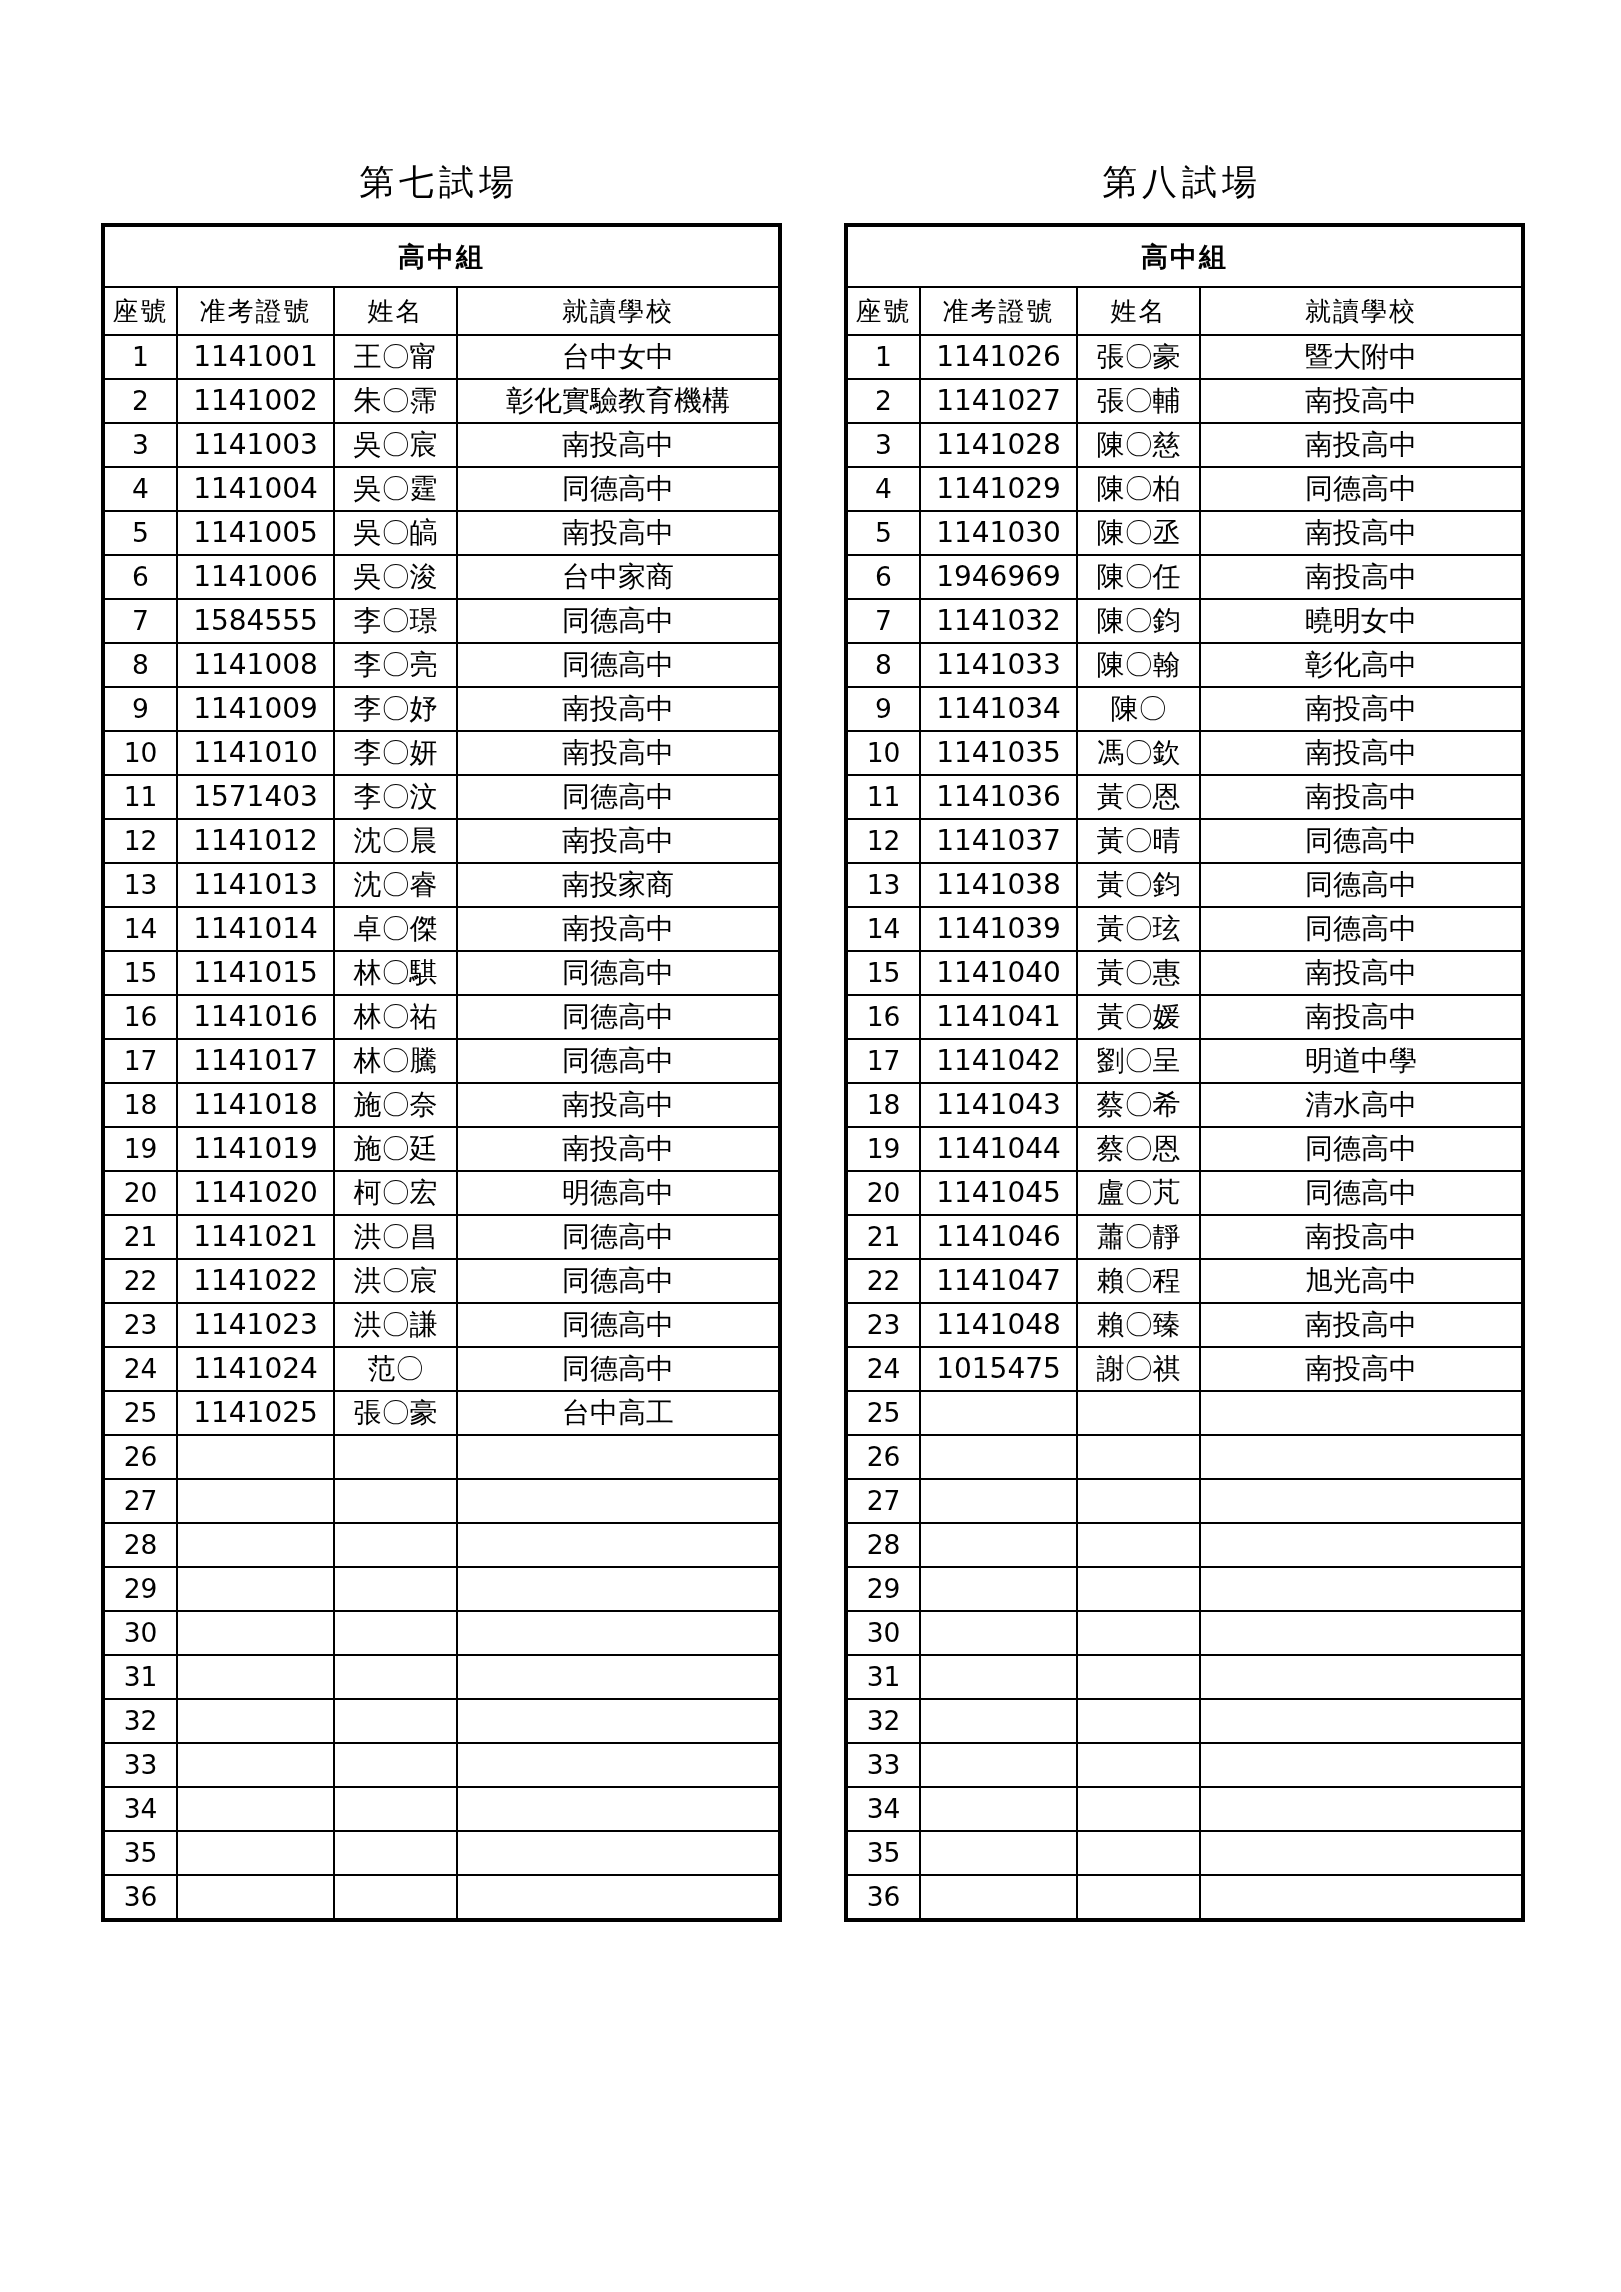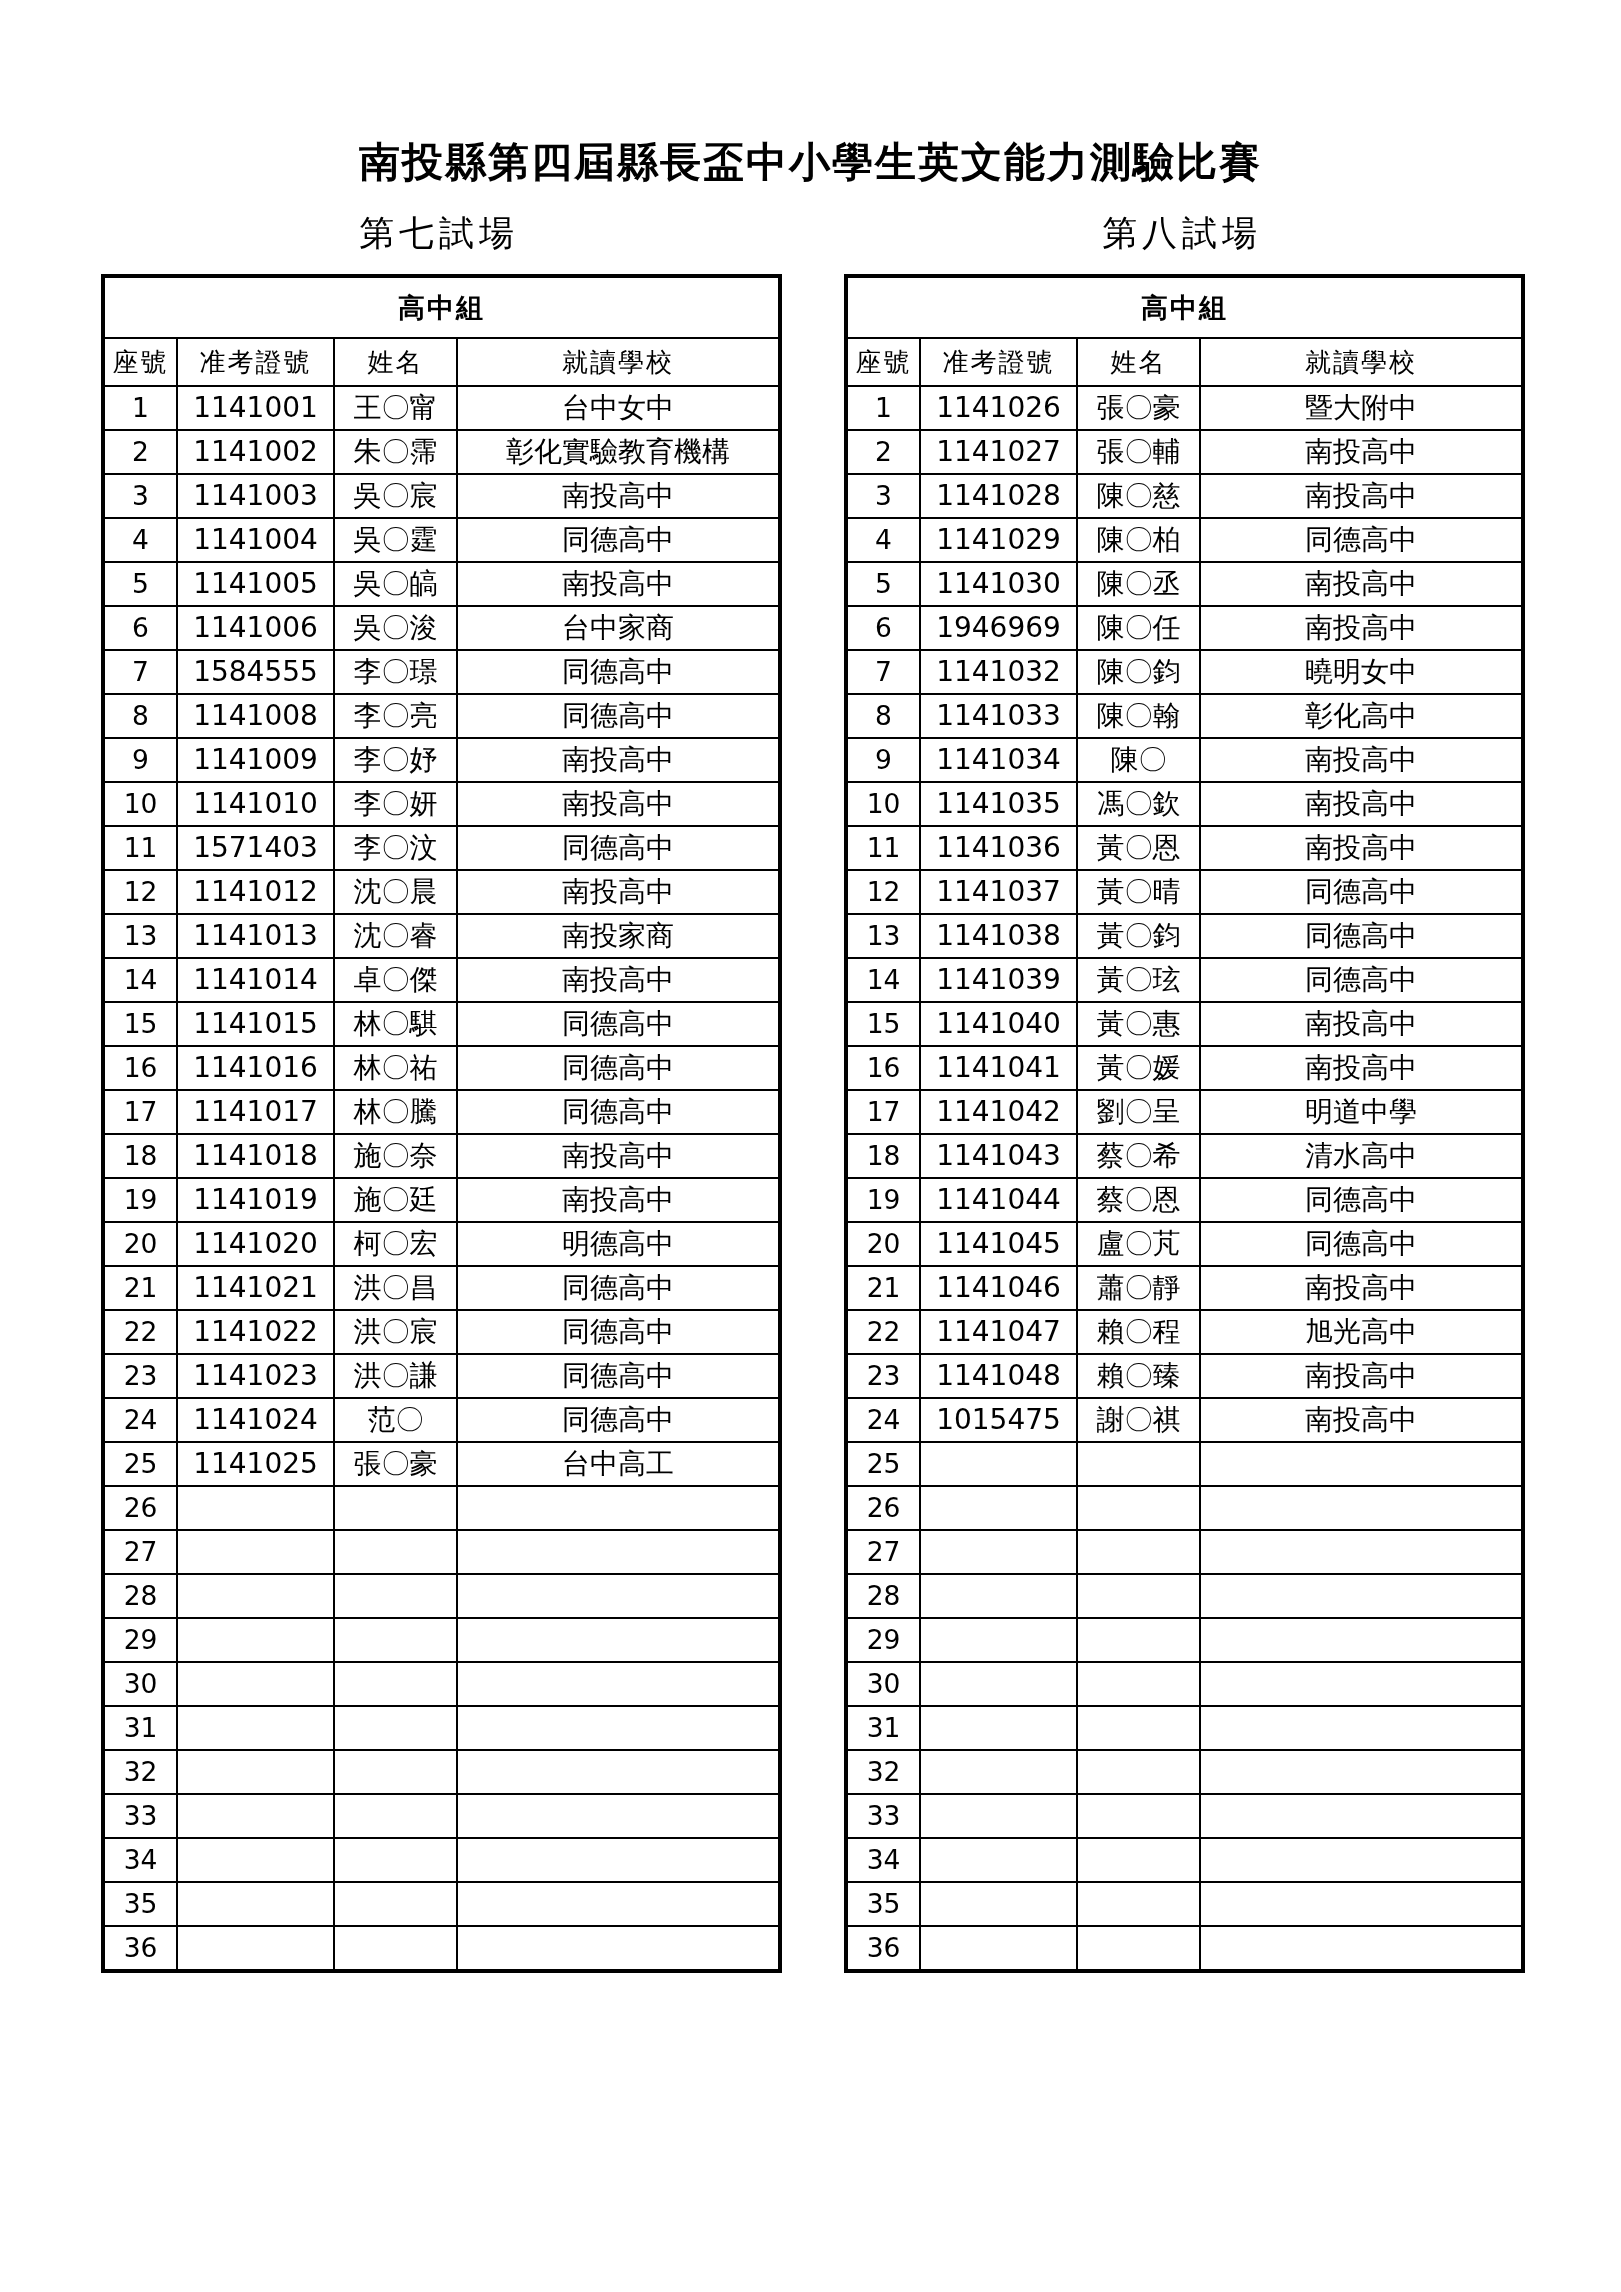--- a/index.html
+++ b/index.html
@@ -76,21 +76,20 @@
     height: 42px;
     font-size: 28px;
     line-height: 1;
   }
   tr.data-row td.col-0 { font-size: 26.5px; }
 </style>
 </head>
 <body>
 
 <div class="page">
-  <h1 class="page-title">南投縣第四屆縣長盃中小學生英文能力測驗比賽</h1>
 
   <div class="tables-row">
 
     <section class="exam-section">
       <h2 class="room-subtitle">第七試場</h2>
       <table class="roster">
         <colgroup>
             <col class="c0">
             <col class="c1">
             <col class="c2">

